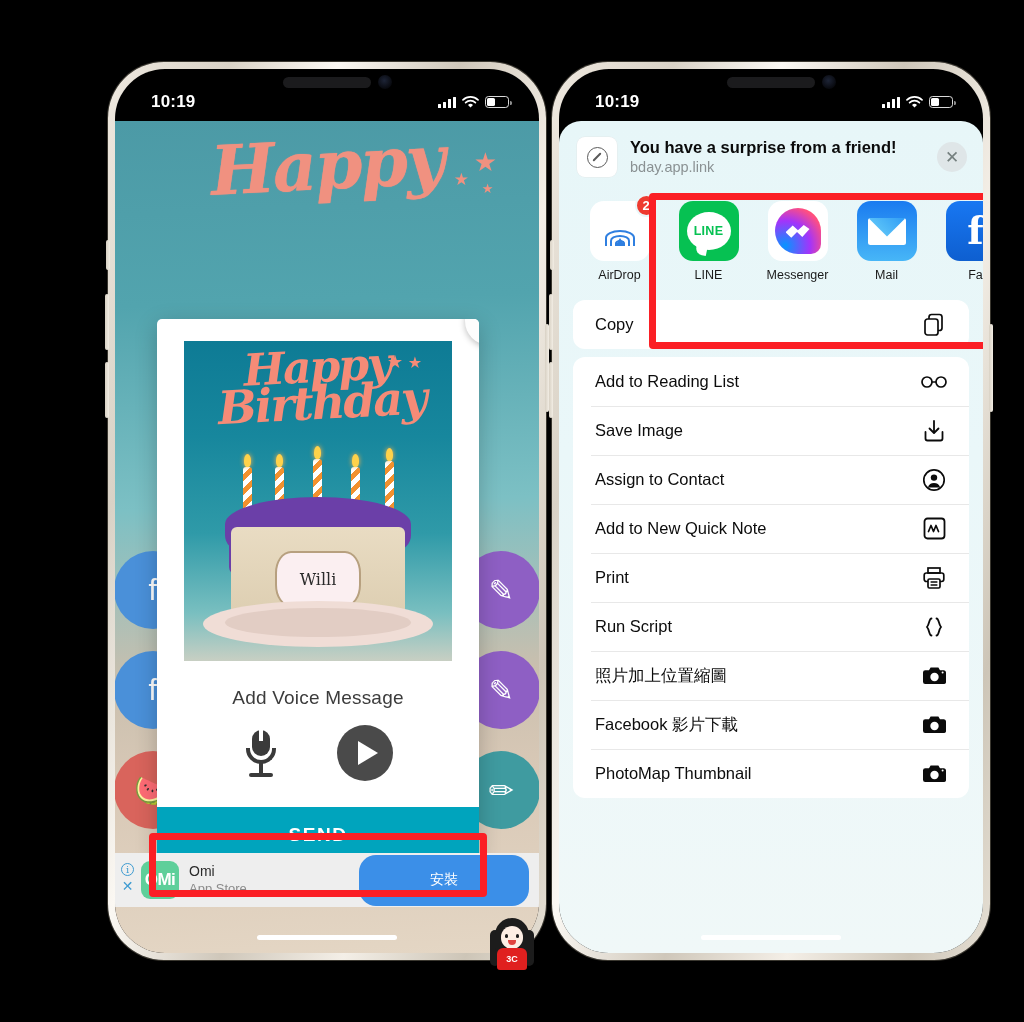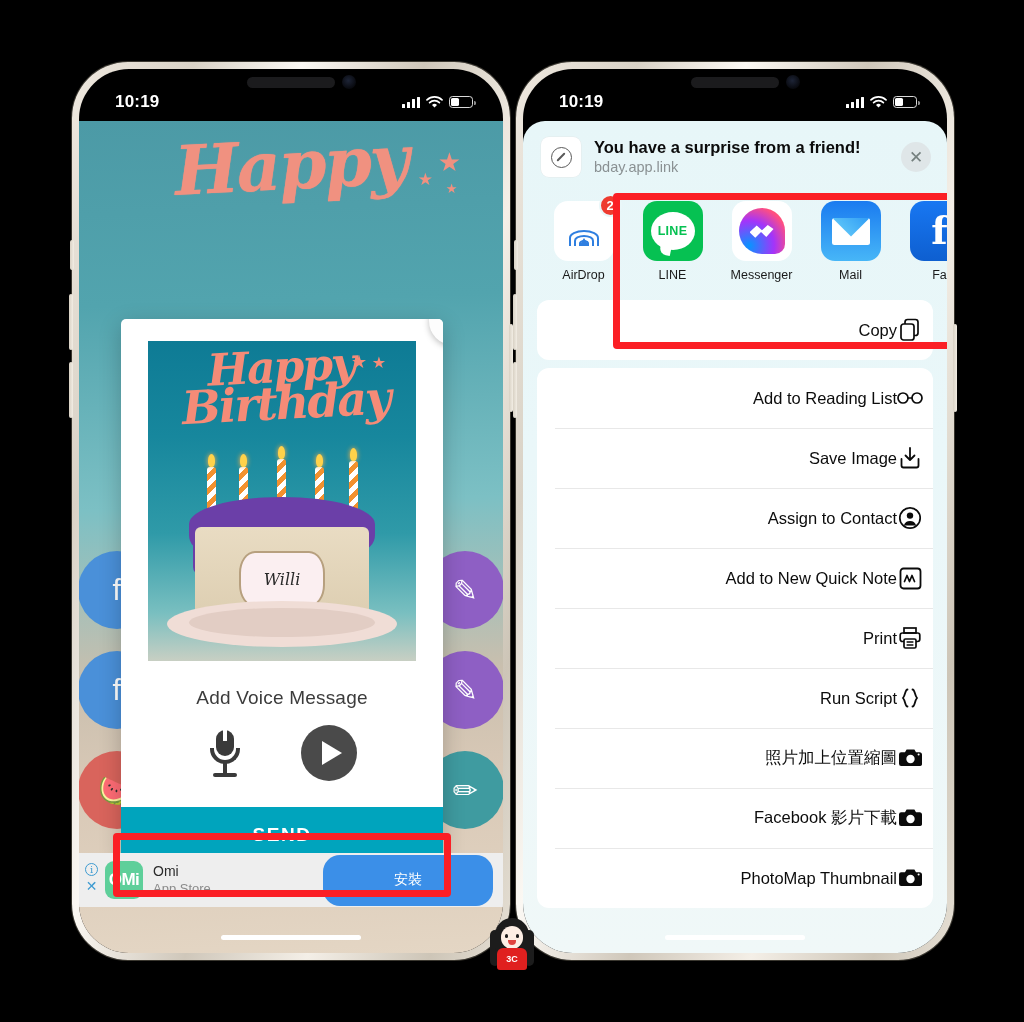--- a/index.html
+++ b/index.html
@@ -10,20 +10,21 @@
     position:relative; overflow:hidden;
   }
 
   
   .phone {
     position:absolute;
     border-radius:56px;
     background:linear-gradient(105deg,#efe9e0 0%,#d9d2c6 18%,#fbf8f3 34%,#cfc7ba 52%,#f4efe7 70%,#cdc5b7 88%,#e6e0d5 100%);
     padding:7px;
     box-shadow:0 0 0 1px #3a372f;
+    margin-left:36px;
   }
   .phone-inner {
     width:100%; height:100%;
     background:#000;
     border-radius:50px;
     overflow:hidden;
     position:relative;
   }
   #phone-left  { left:72px;  top:62px; width:438px; height:898px; }
   #phone-right { left:516px; top:62px; width:438px; height:898px; }
@@ -148,21 +149,21 @@
   .berry:before{content:"";position:absolute;top:-6px;left:8px;width:14px;height:8px;
     background:#3f9e52;border-radius:50%;}
   .candle{position:absolute; bottom:124px; width:9px; height:56px; border-radius:3px;
     background:repeating-linear-gradient(135deg,#fff 0 5px,#f2912e 5px 10px);}
   .candle:after{content:"";position:absolute;top:-13px;left:1px;width:7px;height:13px;
     background:#ffd24a;border-radius:50% 50% 40% 40%;box-shadow:0 0 5px #ffb347;}
   .label{position:absolute; bottom:40px; left:50%; transform:translateX(-50%);
     width:86px; height:56px; background:#fbeff1; border:2.5px solid #b7a07f;
     border-radius:16px 16px 16px 16px/22px 22px 22px 22px;
     display:flex;align-items:center;justify-content:center;
-    font-family:"DejaVu Serif",serif;font-style:italic;font-size:16px;color:#2a2a2a;}
+    font-family:"DejaVu Serif",serif;font-size:16px;color:#2a2a2a;}
 
   .voice-title { text-align:center; font-size:19px; color:#3c3c3c; padding:26px 0 0; letter-spacing:.2px;}
   .voice-icons { display:flex; align-items:center; justify-content:center; gap:58px; padding:16px 0 26px;}
   .mic { width:36px; height:46px; position:relative;}
   .mic-cap{position:absolute;top:0;left:9px;width:18px;height:26px;background:#3a3a3a;border-radius:9px 9px 9px 9px;}
   .mic-cap:before{content:"";position:absolute;top:0;left:7px;width:4px;height:11px;background:#fff;}
   .mic-arc{position:absolute;top:18px;left:3px;width:30px;height:16px;border:4px solid #3a3a3a;
     border-top:none;border-radius:0 0 16px 16px;}
   .mic-stem{position:absolute;top:32px;left:16px;width:4px;height:11px;background:#3a3a3a;}
   .mic-base{position:absolute;top:43px;left:6px;width:24px;height:4px;background:#3a3a3a;border-radius:2px;}
@@ -257,22 +258,22 @@
   .fb-f{color:#fff;font-family:"DejaVu Serif",serif;font-weight:bold;font-size:38px;line-height:.9;}
 
   .hl-apps {
     position:absolute; left:90px; top:72px; width:352px; height:156px;
     border:7px solid #fb1f25; border-radius:4px; z-index:22; pointer-events:none;
   }
 
   .list-group { background:#fff; border-radius:12px; margin:8px 14px 0; overflow:hidden; }
   .list-group.g1 { margin-top:6px; }
   .row {
-    display:flex; align-items:center; justify-content:flex-end;
-    padding:0 10px; height:60px; position:relative;
+    display:flex; align-items:center; justify-content:space-between;
+    padding:0 22px; height:49px; position:relative;
   }
   .row + .row:before {
     content:""; position:absolute; top:0; left:18px; right:0; height:1px; background:#e8e8e8;
   }
   .row-lbl { font-size:16.5px; color:#0c0c0c; }
   .row-ic { width:26px; height:26px; color:#0b0b0b; display:flex; align-items:center; justify-content:center; }
   .row-ic svg { display:block; }
 
   
   .watermark {

